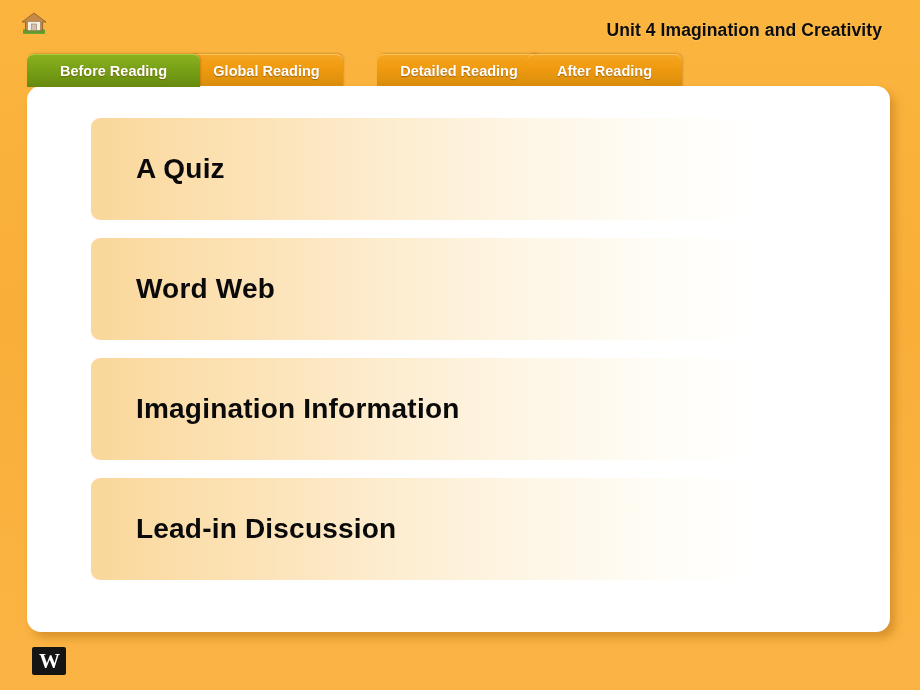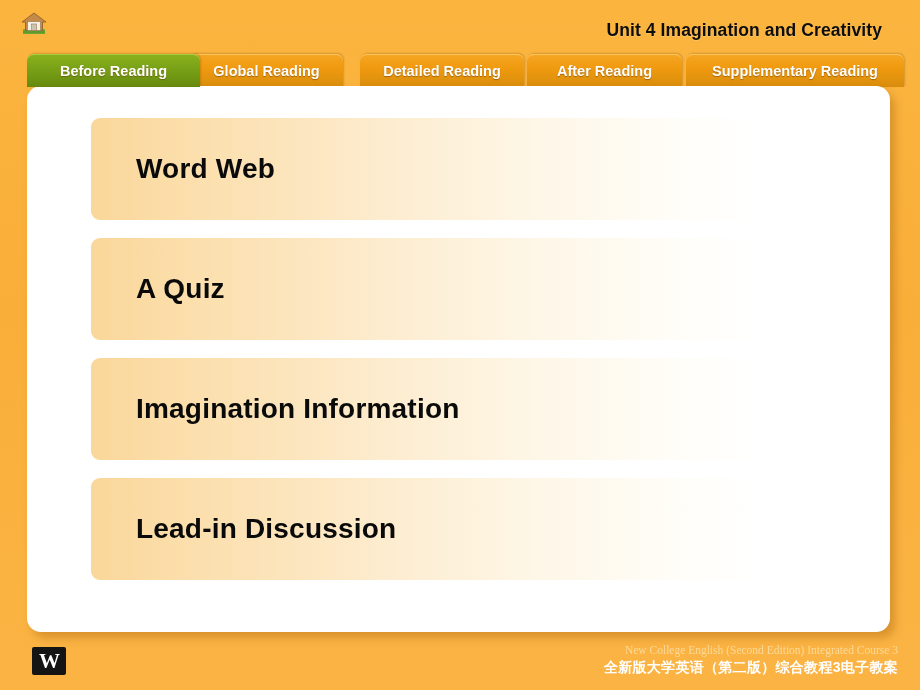--- a/index.html
+++ b/index.html
@@ -205,47 +205,42 @@
         <rect x="11.6" y="15" width="4.8" height="6.5" fill="#cfc3ae" stroke="#8f7a5c" stroke-width="0.6"></rect>
       </svg>
     </div>
 
     <div id="unit-title">Unit 4 Imagination and Creativity</div>
   </div>
 
   <div id="tabbar">
       <div class="tab active" style="left: 27px; width: 173px;">Before Reading</div>
       <div class="tab inactive" style="left: 190px; width: 153px;">Global Reading</div>
-      <div class="tab inactive" style="left: 360px; width: 164px;">Detailed Reading</div>
+      <div class="tab inactive" style="left: 377px; width: 164px;">Detailed Reading</div>
       <div class="tab inactive" style="left: 527px; width: 155px;">After Reading</div>
-      <div class="tab inactive" style="left: 686px; width: 218px;">Supplementary Reading</div>
     </div>
 
   <div id="card">
     <div id="menu-list">
         <div class="menu-item">
+          <span class="menu-label">A Quiz</span>
+        </div>
+        <div class="menu-item">
           <span class="menu-label">Word Web</span>
-        </div>
-        <div class="menu-item">
-          <span class="menu-label">A Quiz</span>
         </div>
         <div class="menu-item">
           <span class="menu-label">Imagination Information</span>
         </div>
         <div class="menu-item">
           <span class="menu-label">Lead-in Discussion</span>
         </div>
       </div>
   </div>
 
   <div id="footer">
 
     <div id="publisher">
       <div id="publisher-mark">W</div>
     </div>
 
-    <div id="course-info">
-      <div id="course-en">New College English (Second Edition) Integrated Course 3</div>
-      <div id="course-cn">全新版大学英语（第二版）综合教程3电子教案</div>
-    </div>
   </div>
 
 </div>
 
 </body></html>

